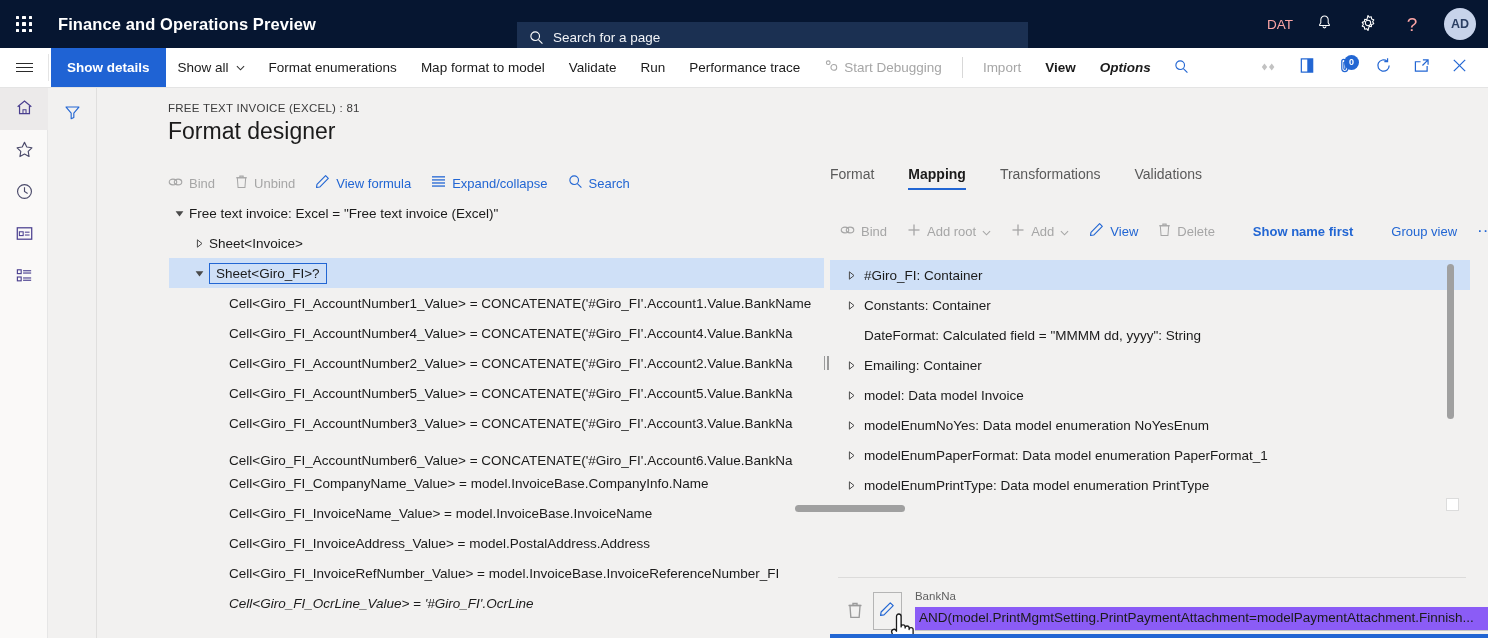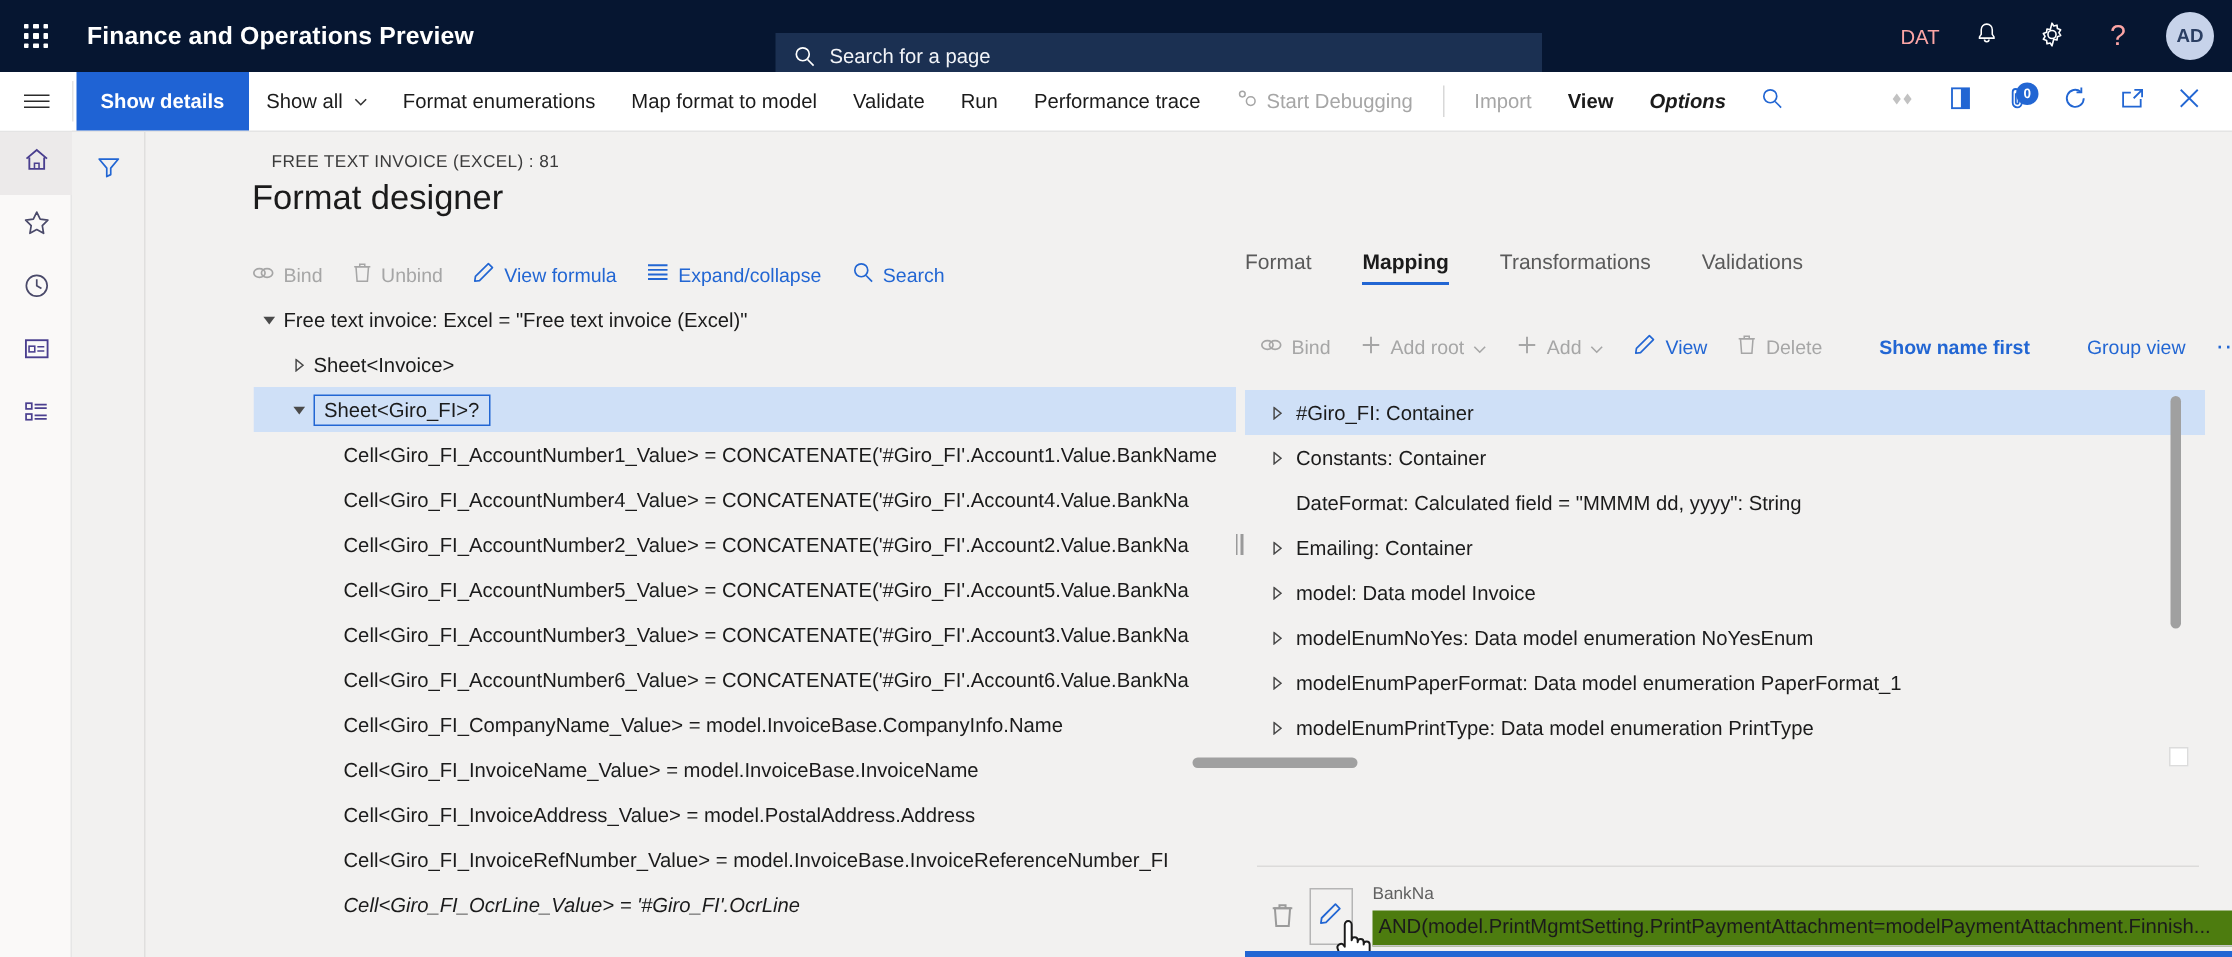--- a/index.html
+++ b/index.html
@@ -147,21 +147,21 @@
     margin: 12px auto 0; width: 30px; height: 28px;
     display: flex; align-items: center; justify-content: center;
     cursor: pointer;
   }
 
   .content {
     position: absolute; left: 49px; top: 0;
     width: 1391px; height: 550px;
   }
   .breadcrumb {
-    position: absolute; left: 84px; top: 14px;
+    position: absolute; left: 71px; top: 14px;
     font-size: 11.5px; color: #3b3b3b; letter-spacing: 0.25px;
   }
   .page-title {
     position: absolute; left: 71px; top: 30px;
     font-size: 23px; color: #1b1b1b; font-weight: normal;
   }
 
   
   .ltoolbar {
     position: absolute; left: 71px; top: 82px;
@@ -314,21 +314,21 @@
     cursor: pointer; position: relative;
   }
   .field-col {
     margin-left: 13px; margin-top: 2px;
     width: 592px;
   }
   .field-label {
     font-size: 11.5px; color: #616161; margin-bottom: 5px;
   }
   .field-value {
-    background: #4d7c0f;
+    background: #8b5cf6;
     border-bottom: 1px solid #c7c7c7;
     font-size: 13.5px; color: #1b1b1b;
     padding: 3px 4px 5px 4px;
     white-space: nowrap; overflow: hidden;
     cursor: text;
   }
   .cursor-hand {
     position: absolute;
     left: 12px; top: 20px;
     width: 34px; height: 36px;
@@ -643,21 +643,21 @@
           <span class="tlabel">Cell&lt;Giro_FI_AccountNumber2_Value&gt; = CONCATENATE('#Giro_FI'.Account2.Value.BankNa</span>
         </div>
         <div class="trow" style="padding-left: 40px;">
           <span class="tw"></span>
           <span class="tlabel">Cell&lt;Giro_FI_AccountNumber5_Value&gt; = CONCATENATE('#Giro_FI'.Account5.Value.BankNa</span>
         </div>
         <div class="trow" style="padding-left: 40px;">
           <span class="tw"></span>
           <span class="tlabel">Cell&lt;Giro_FI_AccountNumber3_Value&gt; = CONCATENATE('#Giro_FI'.Account3.Value.BankNa</span>
         </div>
-        <div class="trow" style="padding-left: 40px;">
+        <div class="trow" style="padding-left: 40px; align-items: flex-end;">
           <span class="tw"></span>
           <span class="tlabel">Cell&lt;Giro_FI_AccountNumber6_Value&gt; = CONCATENATE('#Giro_FI'.Account6.Value.BankNa</span>
         </div>
         <div class="trow" style="padding-left: 40px;">
           <span class="tw"></span>
           <span class="tlabel">Cell&lt;Giro_FI_CompanyName_Value&gt; = model.InvoiceBase.CompanyInfo.Name</span>
         </div>
         <div class="trow" style="padding-left: 40px;">
           <span class="tw"></span>
           <span class="tlabel">Cell&lt;Giro_FI_InvoiceName_Value&gt; = model.InvoiceBase.InvoiceName</span>

